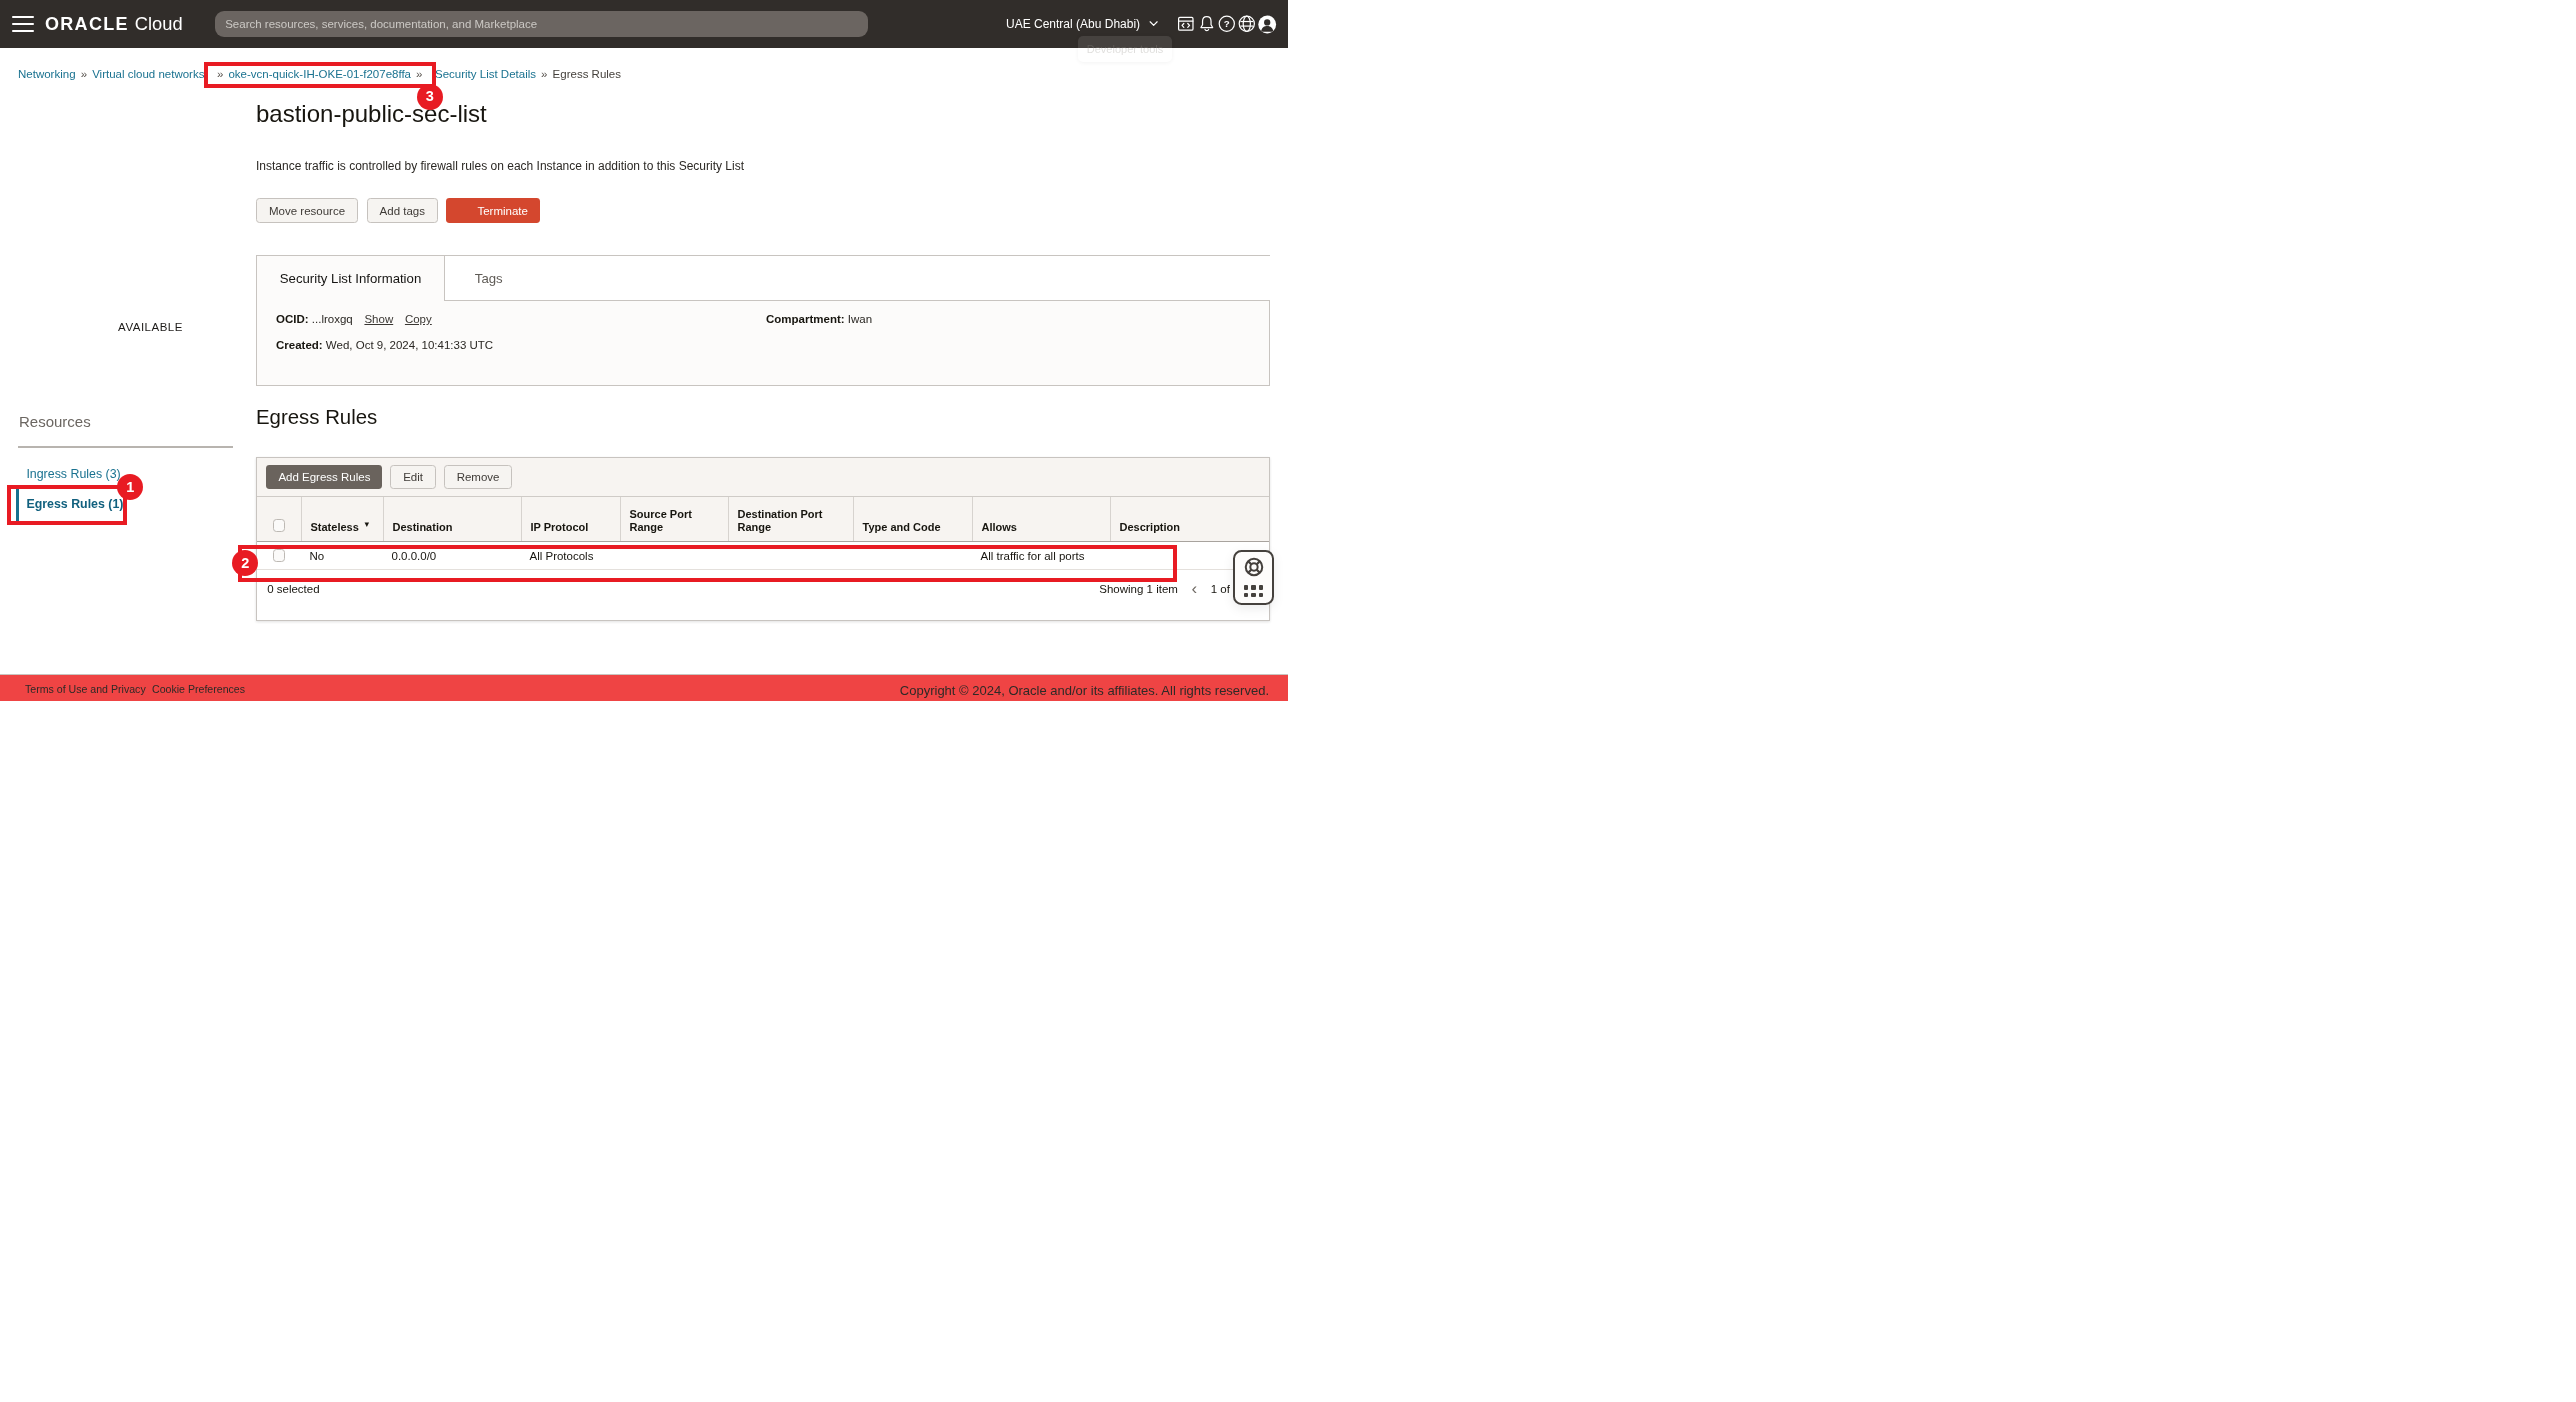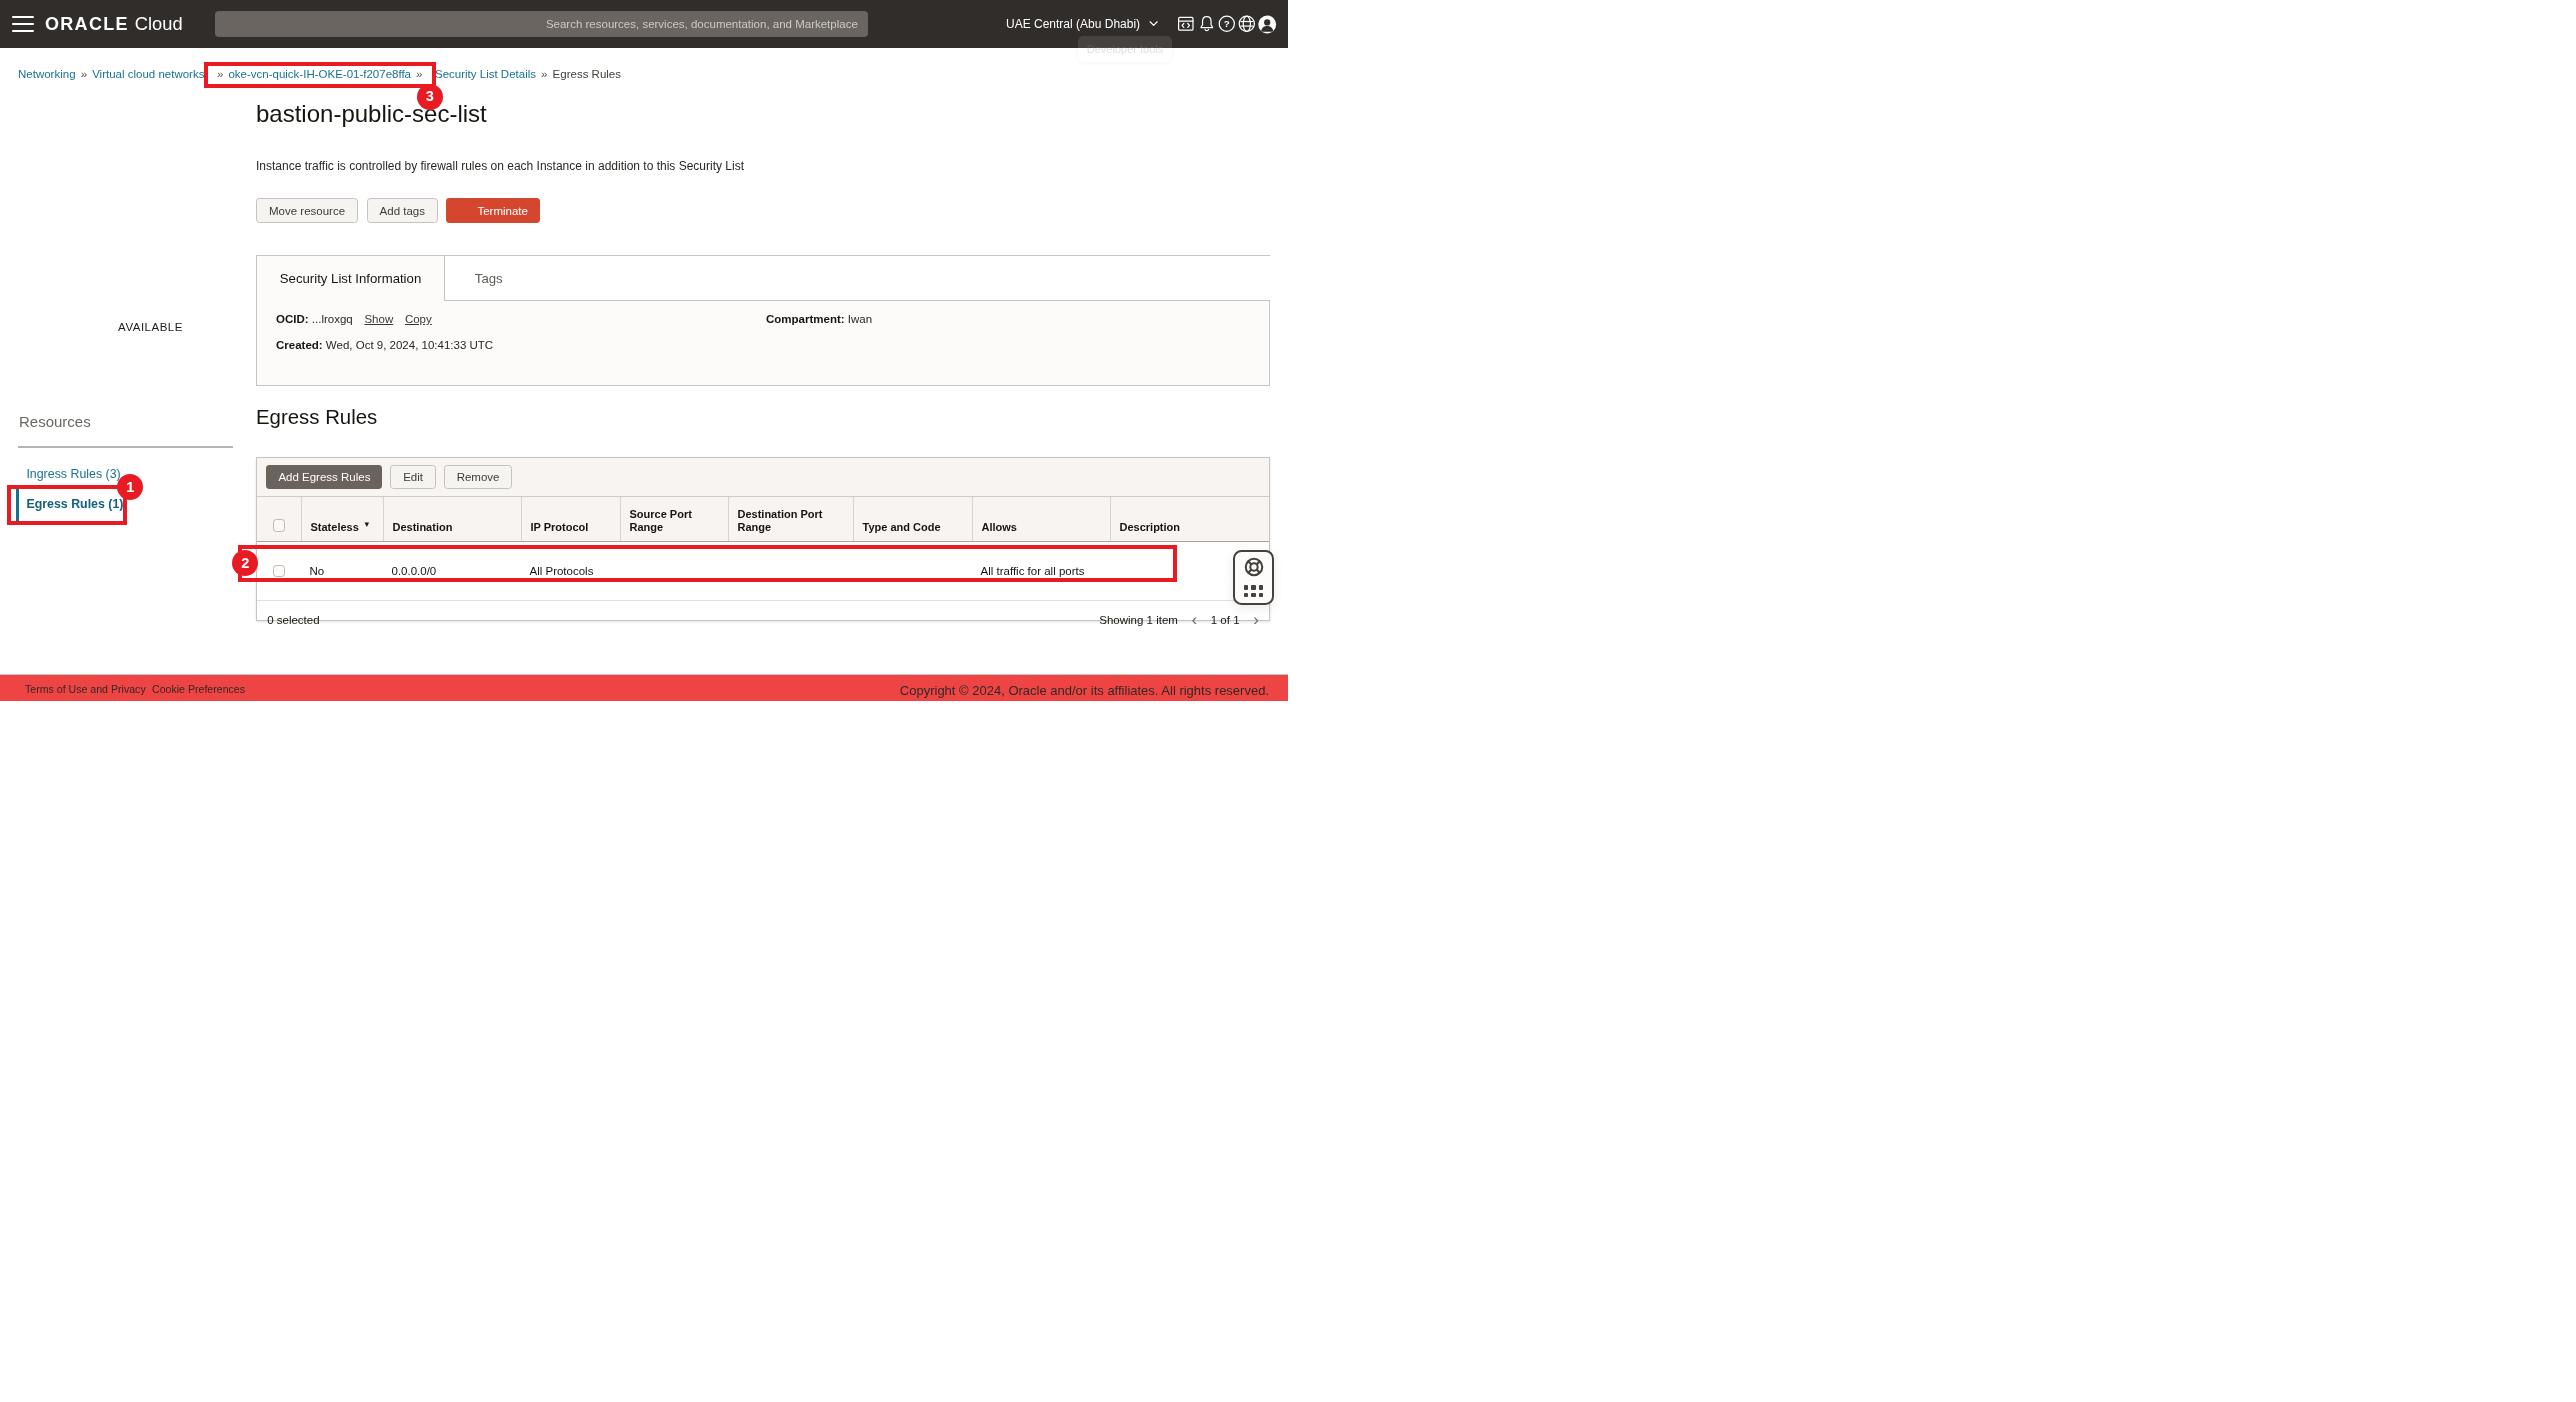--- a/index.html
+++ b/index.html
@@ -10,22 +10,22 @@
   
   .topbar { position:absolute; left:0; top:0; width:1288px; height:48px; background:#312d2a;
             display:flex; align-items:center; }
   .hamburger { position:absolute; left:12px; top:14.5px; width:22px; height:19px; cursor:pointer;
                display:flex; flex-direction:column; justify-content:space-between; padding:1.7px 0;}
   .hamburger div { height:2.2px; background:#fff; border-radius:0.9px; }
   .brand { position:absolute; left:45px; top:0; height:48px; display:flex; align-items:center; }
   .brand .oracle { color:#fff; font-weight:800; font-size:18px; letter-spacing:1.3px; }
   .brand .cloud  { color:#fff; font-weight:300; font-size:18.3px; margin-left:6px; }
   .search { position:absolute; left:215px; top:11px; width:653px; height:25.6px; background:#6b6561;
-            border:none; border-radius:4px; color:#e9e7e5; font-size:11.5px; padding:0 10.2px;
-            font-family:"Liberation Sans", sans-serif;text-align:right; }
+            border:none; border-radius:9px; color:#e9e7e5; font-size:11.5px; padding:0 10.2px;
+            font-family:"Liberation Sans", sans-serif; }
   .search::placeholder { color:#ccc9c5; opacity:1; }
   .top-right { position:absolute; right:10.2px; top:0; height:48px; display:flex; align-items:center; }
   .region { display:flex; align-items:center; gap:3.4px; color:#fff; font-size:12px; cursor:pointer; margin-right:12px;}
   .ticon { width:20.4px; height:20.4px; display:flex; align-items:center; justify-content:center; cursor:pointer; }
   .tooltip-dev { position:absolute; left:1078px; top:36px; width:94px; height:25.6px; border-radius:5.1px;
                  background:rgba(255,255,255,0.10); box-shadow:0 0.9px 4.3px rgba(0,0,0,0.05);
                  color:rgba(150,145,140,0.30); font-size:11px; display:flex; align-items:center;
                  justify-content:center; z-index:5; }
 
   
@@ -88,21 +88,21 @@
   .egress-panel { position:absolute; left:256px; top:457px; width:1014px; height:164px; background:#fff;
                   border:0.9px solid #c8c4c0; box-shadow:0 0.9px 2.6px rgba(0,0,0,0.12); }
   .toolbar { height:39px; background:#f7f4f1; border-bottom:0.9px solid #cfcbc7; display:flex;
              align-items:center; gap:7.7px; padding-left:9.4px; }
   .grid-row { display:grid; grid-template-columns:44px 82px 138px 99px 108px 125px 119px 138px auto; }
   .thead { height:45px; background:#f7f4f1; border-bottom:0.9px solid #a8a39e; }
   .thead .cell { display:flex; align-items:flex-end; padding:0 8.5px 7.7px 8.5px; font-size:11px; font-weight:700;
                  color:#17150f; line-height:12.8px; }
   .thead .cell + .cell { border-left:0.9px solid #d7d3cf; }
   .sort-arrow { font-size:7.7px; margin-left:4.3px; align-self:flex-end; padding-bottom:1.7px; }
-  .trow { height:59px; border-bottom:0.9px solid #e4e0dc; background:#fff; }
+  .trow { height:28px; border-bottom:0.9px solid #e4e0dc; background:#fff; }
   .trow .cell { display:flex; align-items:center; padding:0 8.5px; font-size:11.5px; color:#17150f;
                 white-space:nowrap; }
   .checkbox { width:12.8px; height:12.8px; border:0.9px solid #bdb9b4; border-radius:3.4px; background:#fbfaf9;
               cursor:pointer; }
   .cb-cell { justify-content:center; }
   .tfoot { height:37px; display:flex; align-items:center; justify-content:space-between; padding:0 10.2px;
            font-size:11.5px; color:#17150f; }
   .tfoot-right { display:flex; align-items:center; gap:13.6px; }
   .pg-chev { font-size:17px; color:#6f6a64; cursor:pointer; line-height:1; }
 

